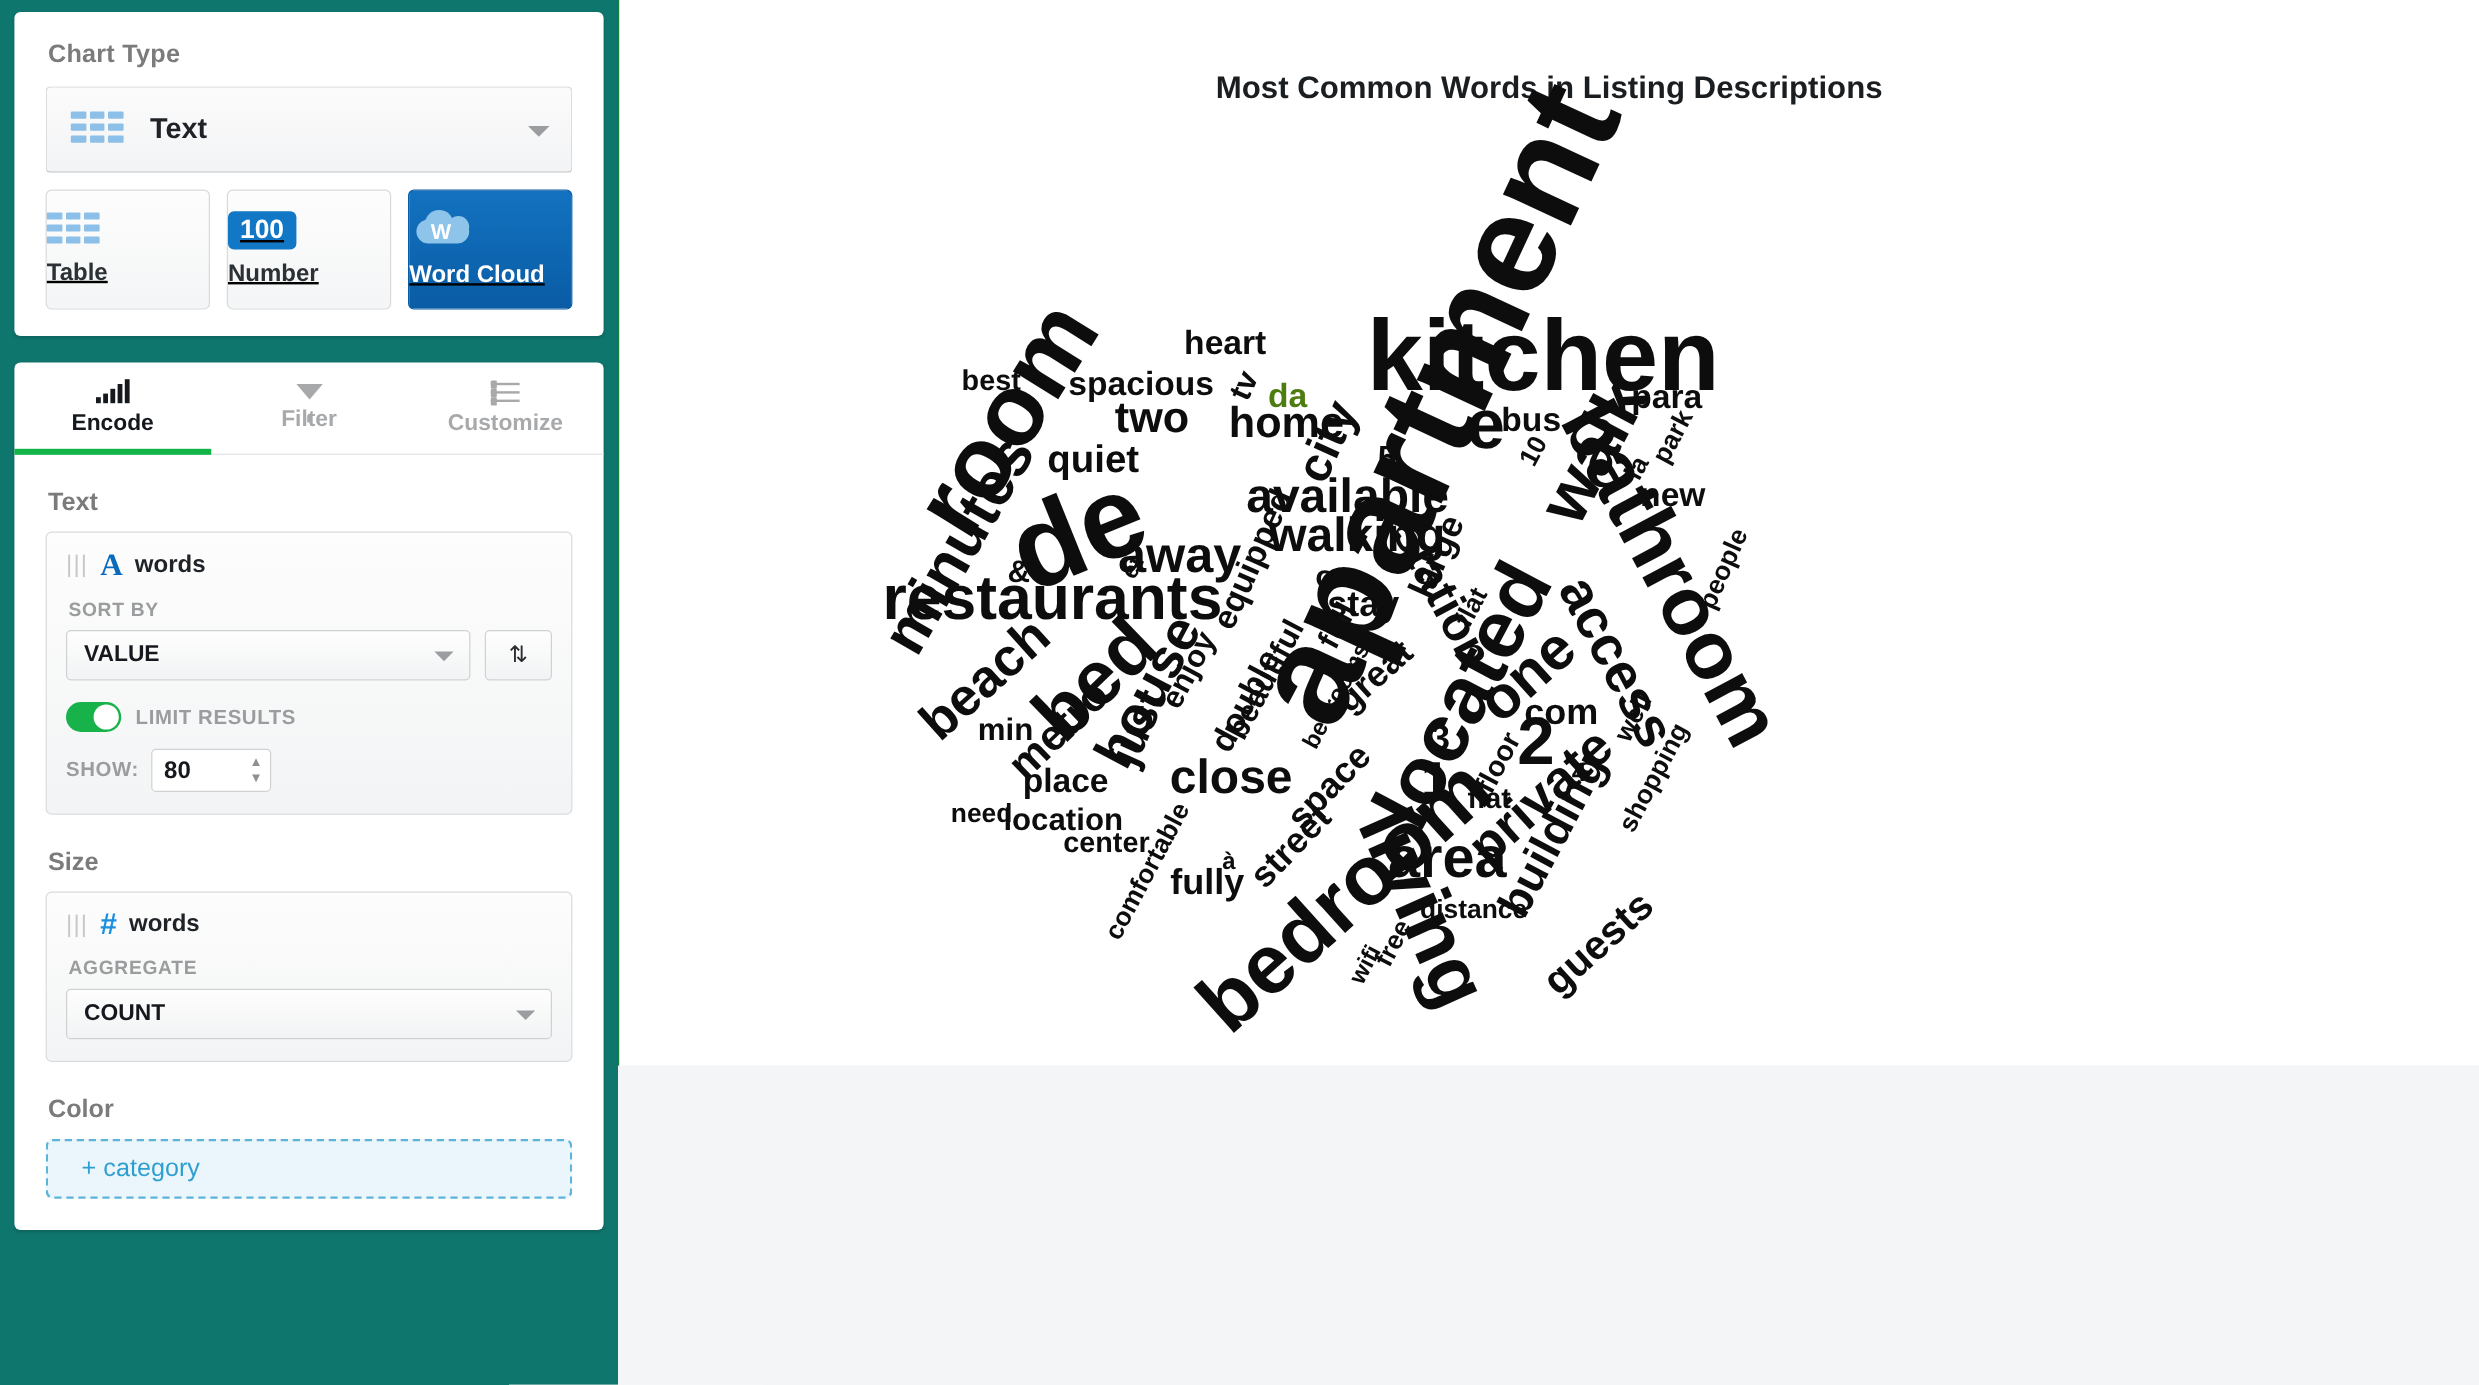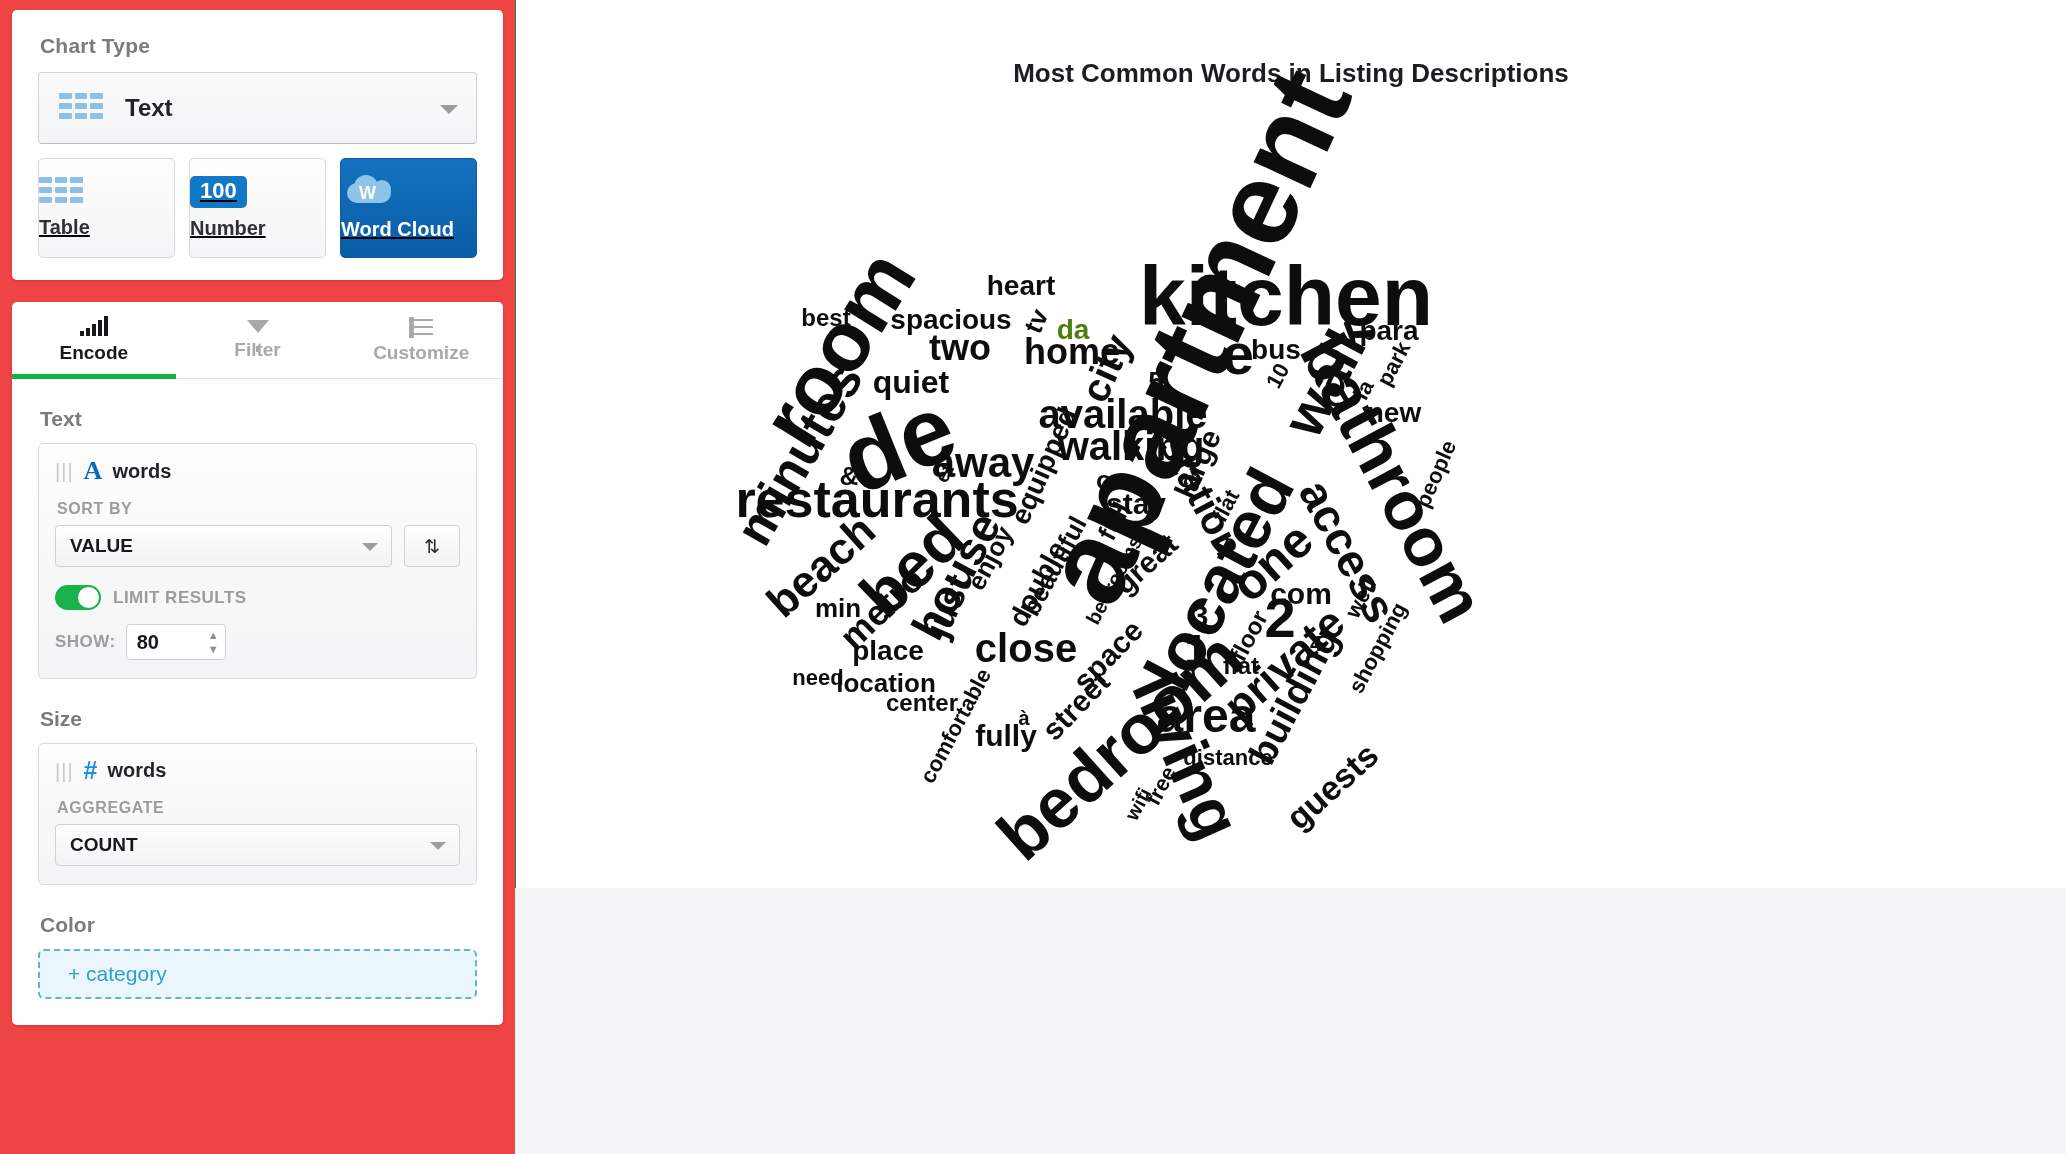--- a/index.html
+++ b/index.html
@@ -8,21 +8,21 @@
     width: 2066px; height: 1154px;
     background: #f4f5f7;
     font-family: "Liberation Sans", sans-serif;
     overflow: hidden;
   }
   #app { display: flex; width: 2066px; height: 1154px; }
 
   
   #sidebar {
     width: 515px; height: 1154px;
-    background: #ef4444;
+    background: #0f766e;
     padding: 10px 12px 0 12px;
     position: relative;
     flex: 0 0 515px;
   }
   .panel {
     background: #ffffff;
     border-radius: 5px;
     box-shadow: 0 1px 3px rgba(0,0,0,.16);
   }
   .panel-pad { padding: 24px 26px 22px 26px; }

